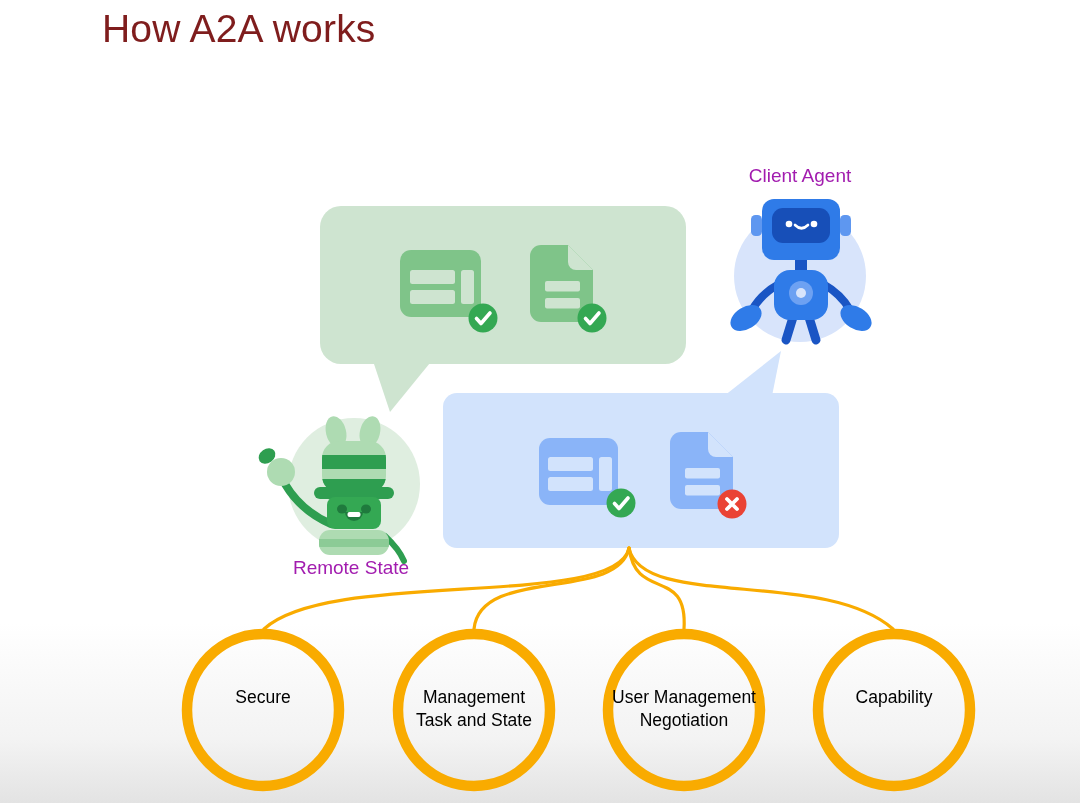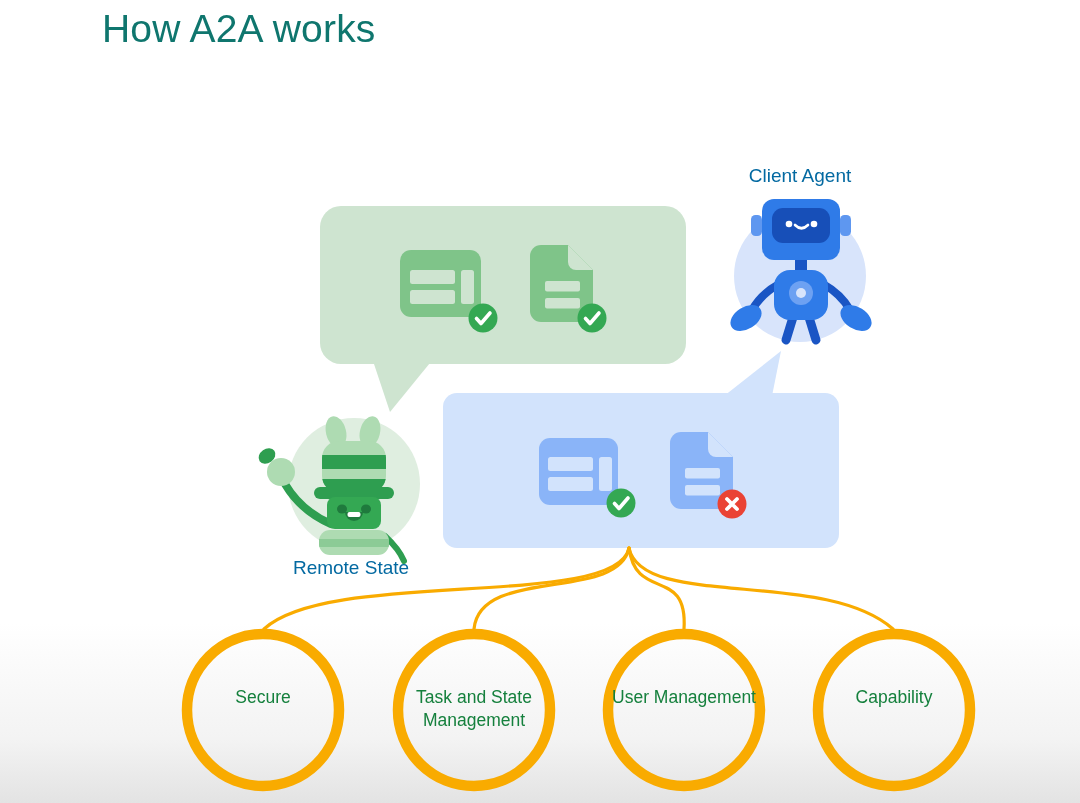--- a/index.html
+++ b/index.html
@@ -10,30 +10,30 @@
   }
   .bottom-fade{
     position:absolute;left:0;bottom:0;width:1080px;height:180px;z-index:0;
     background:linear-gradient(180deg, rgba(235,235,235,0) 0%, rgba(233,233,233,0.55) 65%, #e3e3e3 100%);
   }
   svg.diagram{position:absolute;left:0;top:0;z-index:1;}
   .txt{position:absolute;z-index:2;color:#202124;}
   .page-title{
     left:102px;top:6px;width:600px;
     font-size:39px;line-height:1.2;font-weight:500;
-    letter-spacing:0.2px;color:#0f766e;
+    letter-spacing:0.2px;color:#7f1d1d;
   }
   .agent-label{
-    width:200px;text-align:center;font-size:19px;font-weight:500;color:#0369a1;
+    width:200px;text-align:center;font-size:19px;font-weight:500;color:#a21caf;
   }
   .client-label{left:700px;top:165px;}
   .remote-label{left:251px;top:557px;}
   .feature-label{
     width:170px;text-align:center;font-size:17.5px;font-weight:500;
-    line-height:1.32;color:#15803d;
+    line-height:1.32;color:#000000;
   }
 </style>
 </head>
 <body>
 
 <div class="bottom-fade"></div>
 
 <svg class="diagram" width="1080" height="803" viewBox="0 0 1080 803">
 
   <defs>
@@ -176,23 +176,24 @@
 
 <div class="txt agent-label client-label">Client Agent</div>
 
 <div class="txt agent-label remote-label">Remote State</div>
 
 <div class="txt feature-label" style="left:178px;top:686px;">
   <div>Secure</div>
 </div>
 
 <div class="txt feature-label" style="left:389px;top:686px;">
+  <div>Management</div>
   <div>Task and State</div>
-  <div>Management</div>
 </div>
 
 <div class="txt feature-label" style="left:599px;top:686px;">
   <div>User Management</div>
+  <div>Negotiation</div>
 </div>
 
 <div class="txt feature-label" style="left:809px;top:686px;">
   <div>Capability</div>
 </div>
 
 </body></html>

